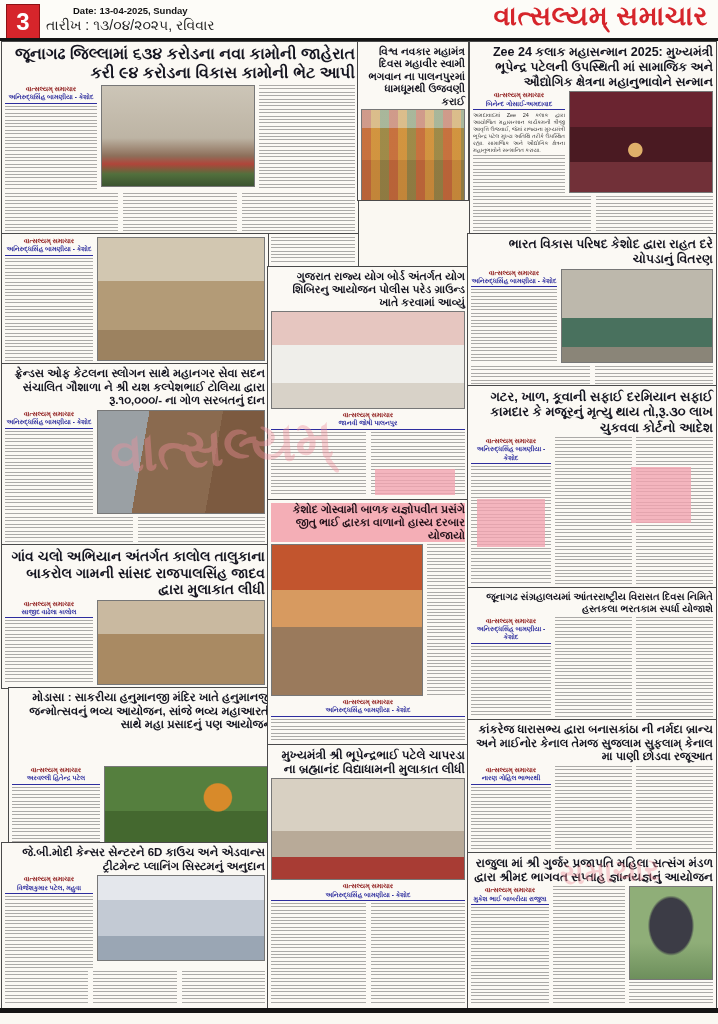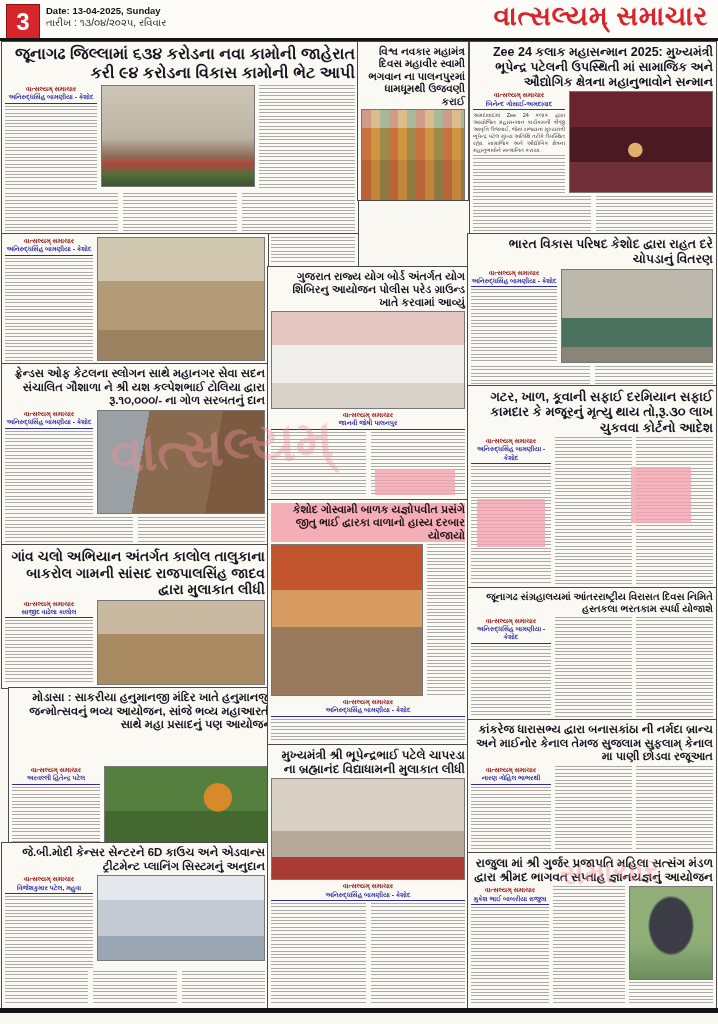--- a/index.html
+++ b/index.html
@@ -3,23 +3,23 @@
 <meta charset="utf-8">
 <style>
   html,body{margin:0;padding:0;background:#e8e6e0;}
   .page{position:relative;width:718px;height:1024px;margin:0 auto;background:#faf8f2;
         font-family:"Liberation Sans","DejaVu Sans",sans-serif;overflow:hidden;}
   
   .hdr{position:absolute;left:0;top:0;width:718px;height:40px;background:#fdfcf8;}
   .pagenum{position:absolute;left:6px;top:4px;width:32px;height:33px;background:#d6252b;
            color:#fff;font-weight:bold;font-size:24px;display:flex;align-items:center;justify-content:center;
            border:1px solid #8c1114;}
-  .dates{position:absolute;left:46px;top:5px;line-height:1.25;}
+  .dates{position:absolute;left:46px;top:5px;line-height:1.25;text-align:center;}
   .d1{font-size:9.5px;font-weight:bold;color:#111;}
-  .d2{font-size:10px;color:#222;}
+  .d2{font-size:14px;color:#222;}
   .mast{position:absolute;right:10px;top:1px;font-size:27px;font-weight:bold;color:#d6252b;letter-spacing:.5px;}
   .topbar{position:absolute;left:0;top:38px;width:718px;height:3px;background:#151515;}
   .botbar{position:absolute;left:0;top:1008px;width:718px;height:5px;background:#151515;}
   
   .art{position:absolute;background:#fbf9f4;outline:1px solid #4a4a4a;display:flex;flex-direction:column;
        padding:3px;box-sizing:border-box;overflow:hidden;}
   .hl{font-weight:bold;color:#14141f;text-align:right;line-height:1.18;margin:0 0 2px 0;}
   .hl.pink{background:#f4aeb6;color:#201018;}
   .by{text-align:center;color:#8a1212;font-weight:bold;font-size:6.5px;line-height:1.3;margin-bottom:2px;}
   .by .rep{display:block;color:#2d2d9e;border-bottom:1px solid #2d2d9e;padding-bottom:1px;}

